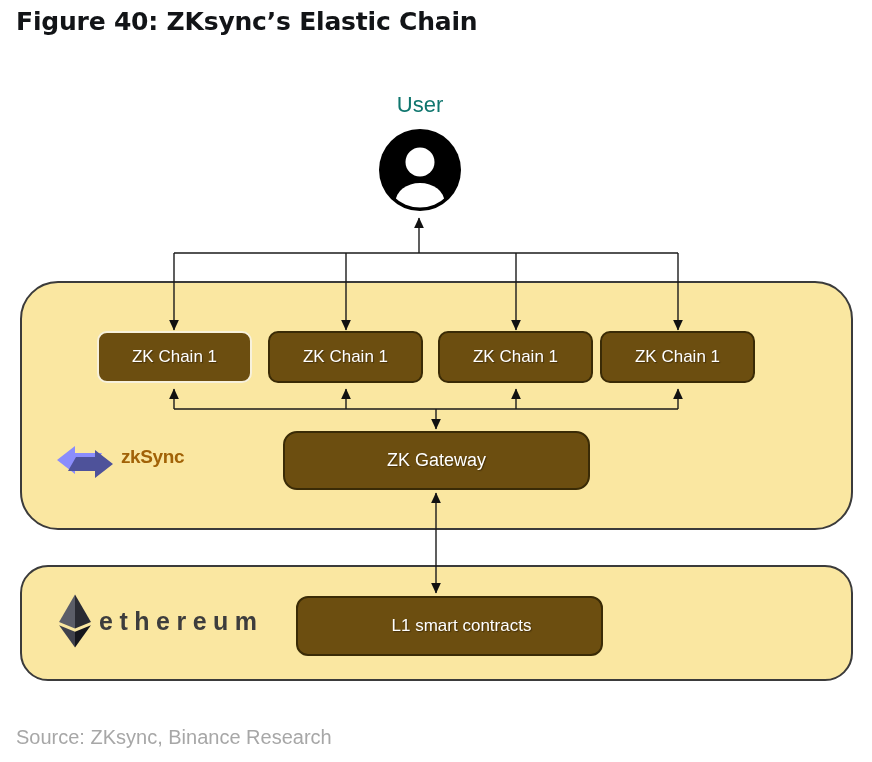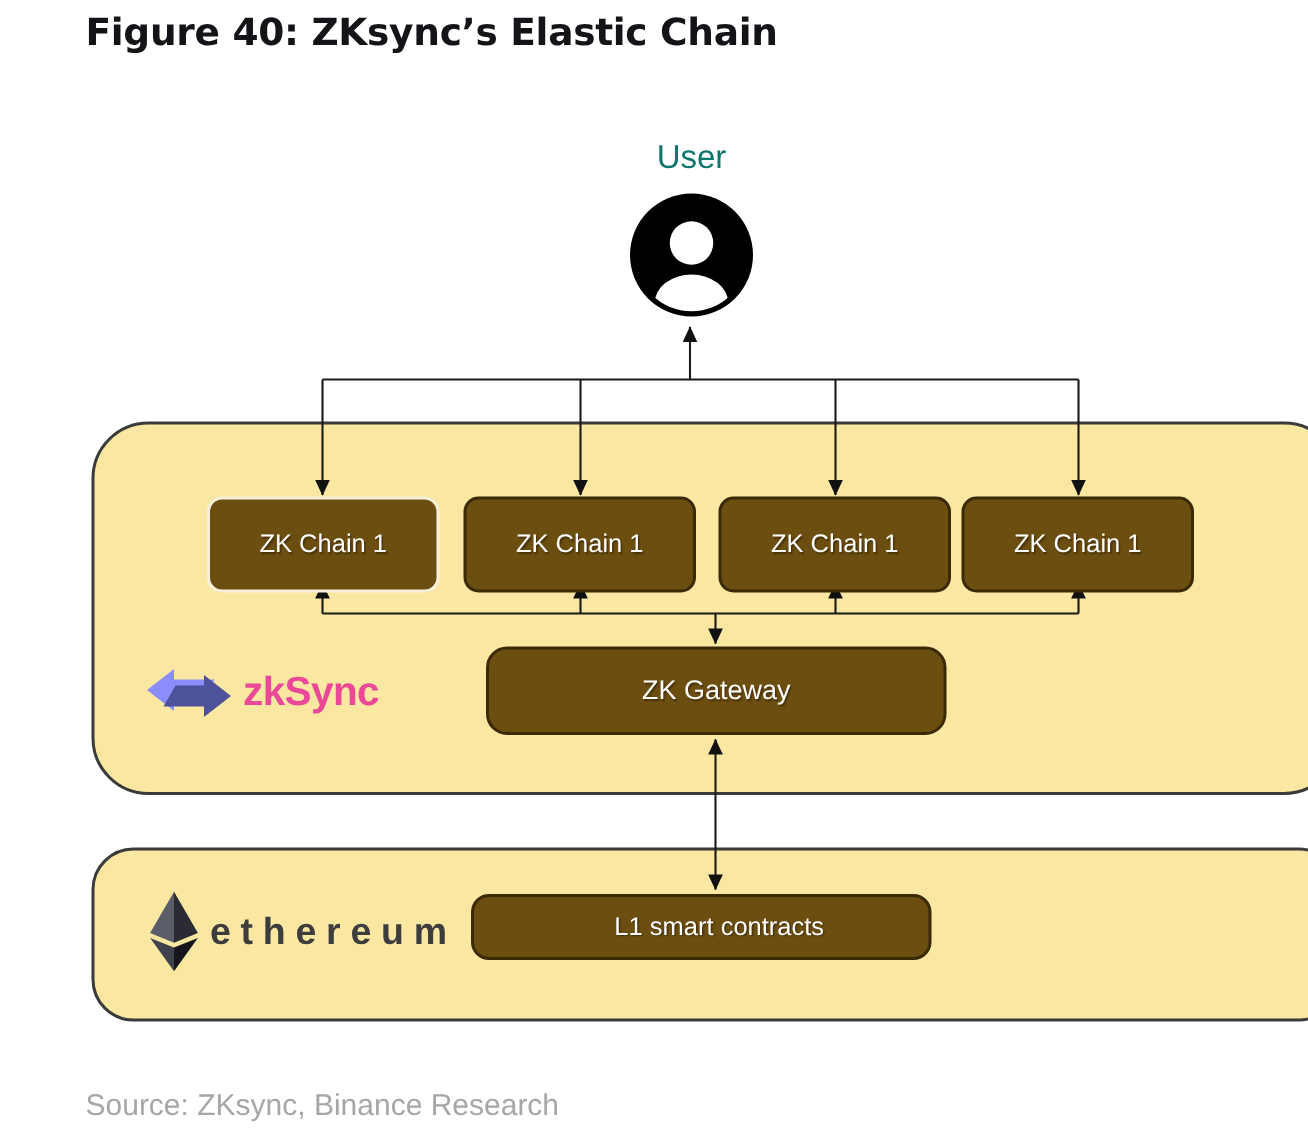--- a/index.html
+++ b/index.html
@@ -1,44 +1,44 @@
 <!DOCTYPE html>
 <html><head>
 <meta charset="utf-8">
 <style>
   html,body{margin:0;padding:0;background:#ffffff;}
   .stage{
     position:relative;width:872px;height:762px;background:#ffffff;
     font-family:"Liberation Sans",sans-serif;overflow:hidden;
   }
-  .abs{position:absolute;margin-left:41px;}
+  .abs{position:absolute;}
   .figure-title{
     left:16px;top:7px;font-size:25px;font-weight:bold;color:#121417;
     letter-spacing:-0.2px;font-family:"DejaVu Sans","Liberation Sans",sans-serif;
   }
   .user-label{left:377px;top:92px;width:86px;text-align:center;font-size:22px;color:#0f766e;}
   .user-icon{left:377px;top:127px;}
   .connector-svg{left:0;top:0;}
   .container{
     background:#FAE7A1;border:2px solid #3B3B3B;box-sizing:border-box;
   }
   .zksync-container{left:20px;top:281px;width:833px;height:249px;border-radius:38px;}
   .ethereum-container{left:20px;top:565px;width:833px;height:116px;border-radius:28px;}
   .node{
     background:#6C4E10;border:2px solid #3A2B06;box-sizing:border-box;
     color:#ffffff;display:flex;align-items:center;justify-content:center;
     text-shadow:1px 1px 1px rgba(40,25,0,0.55);
   }
-  .chain-node{top:331px;width:155px;height:64px;border-radius:10px;font-size:17px;}
+  .chain-node{top:331px;width:155px;height:52px;border-radius:10px;font-size:17px;}
   .chain-node.highlight{border-color:#F7F1DC;}
   .chain-1{left:97px;}  .chain-2{left:268px;}  .chain-3{left:438px;}  .chain-4{left:600px;}
   .gateway-node{left:283px;top:431px;width:307px;height:59px;border-radius:14px;font-size:18px;}
-  .l1-node{left:273px;top:596px;width:307px;height:44px;border-radius:12px;font-size:17px;padding-left:24px;}
+  .l1-node{left:296px;top:596px;width:307px;height:60px;border-radius:12px;font-size:17px;padding-left:24px;}
   .zksync-logo{left:56px;top:442px;}
-  .zksync-brand{left:121px;top:446px;font-size:27px;font-weight:bold;color:#ec4899;letter-spacing:-0.4px;}
+  .zksync-brand{left:121px;top:446px;font-size:19px;font-weight:bold;color:#a16207;letter-spacing:-0.4px;}
   .ethereum-logo{left:58px;top:593px;}
   .ethereum-brand{
     left:99px;top:607px;font-size:25px;color:#3D3D3D;letter-spacing:6.5px;
     font-weight:bold;
   }
   .source-caption{left:16px;top:726px;font-size:20px;color:#A7A7A7;}
   svg{display:block;}
 </style>
 </head>
 <body>

